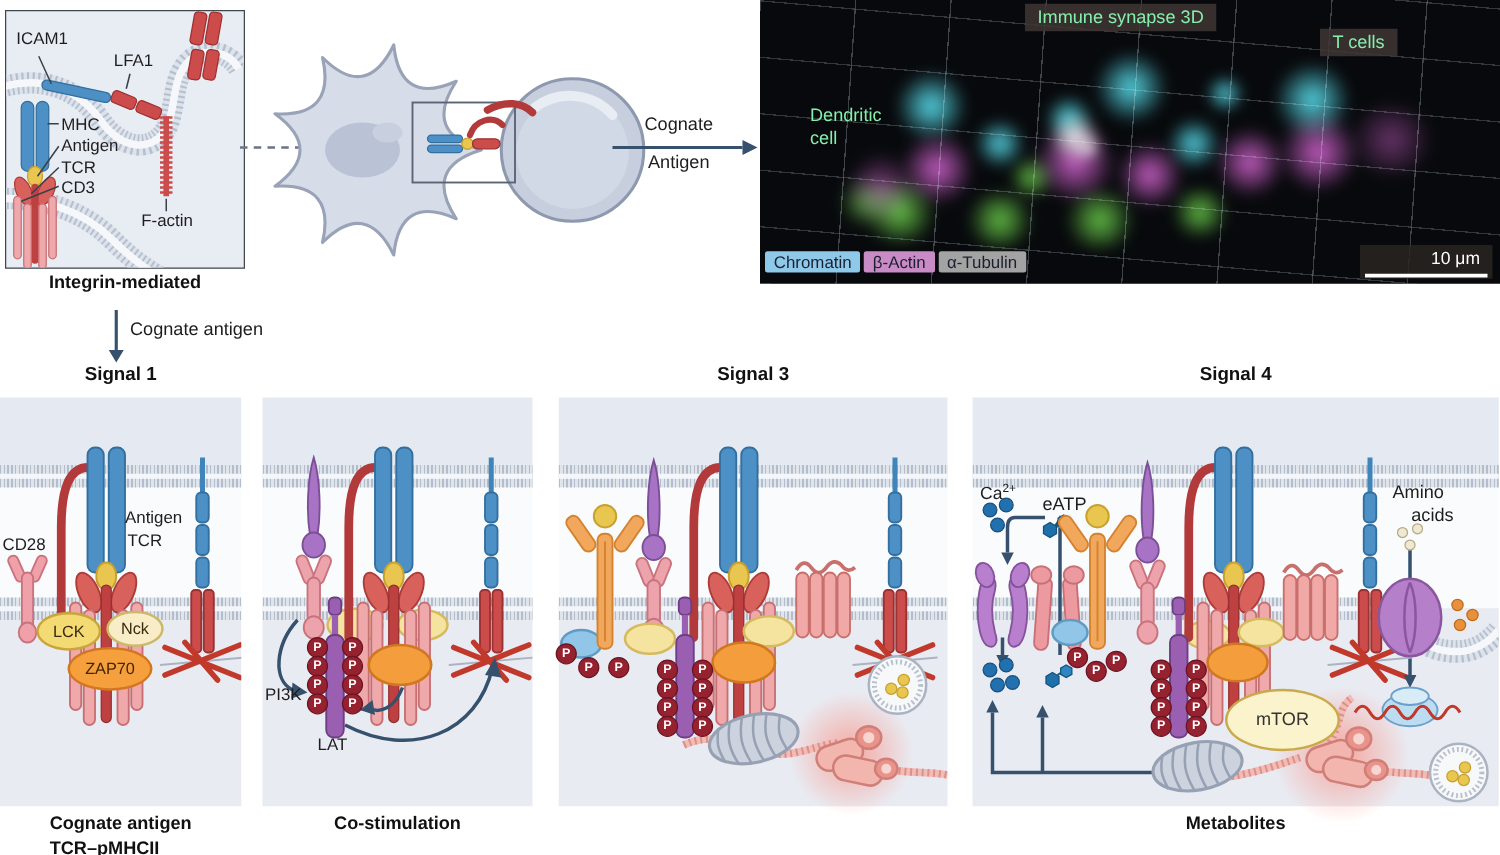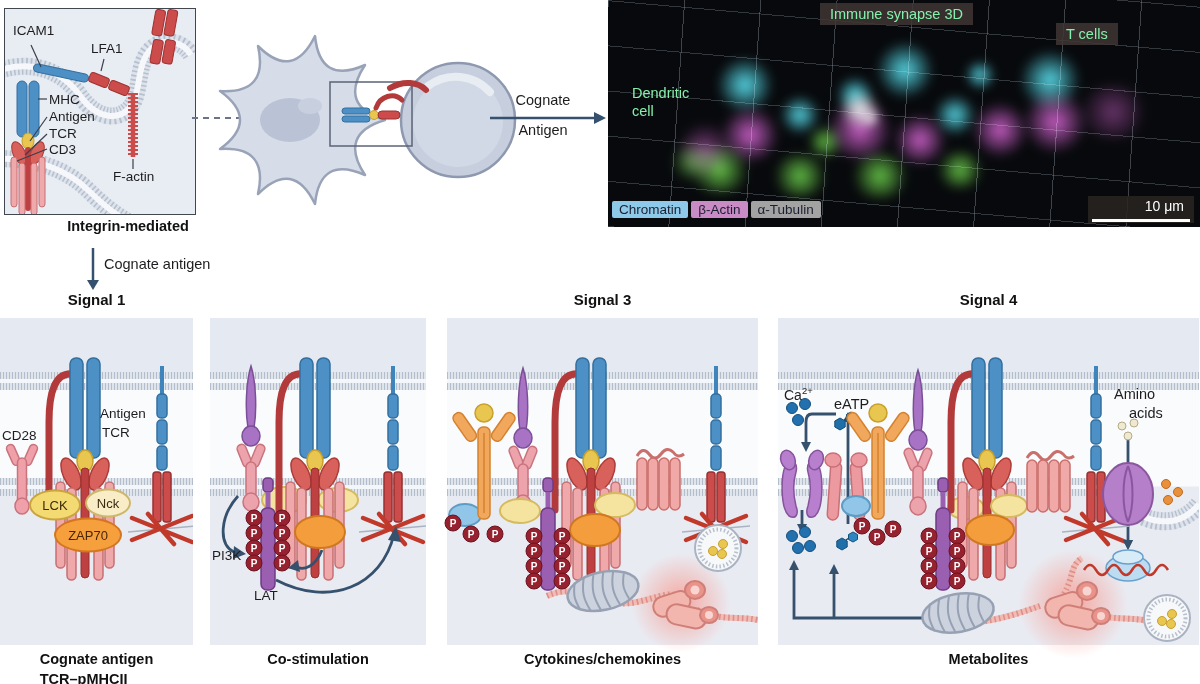--- a/index.html
+++ b/index.html
@@ -10,21 +10,21 @@
   
   .panel{position:absolute;top:318px;height:327px;background:linear-gradient(180deg,#e5eaf2 0,#e5eaf2 63px,#fafbfd 64px,#fafbfd 168px,#e9ebf2 169px,#e9ebf2 100%);}
   .mem{position:absolute;height:18px;background:repeating-linear-gradient(90deg,#b3bdcb 0 1.2px,#e0e5ec 1.2px 3px);}
   .mem::after{content:"";position:absolute;left:0;right:0;top:7px;height:4px;background:#f3f6fa;}
   .psvg{position:absolute;left:0;top:0;}
   .pb{position:absolute;width:15px;height:15px;border-radius:50%;background:#96222f;border:1px solid #6b1322;color:#fff;font-size:10px;font-weight:bold;display:flex;align-items:center;justify-content:center;transform:translate(-50%,-50%);z-index:3;}
   .oval{position:absolute;display:flex;align-items:center;justify-content:center;border-radius:50%;transform:translate(-50%,-50%);font-size:13px;color:#3a2a10;border:2px solid;z-index:3;white-space:nowrap;}
   .glow{position:absolute;border-radius:50%;background:radial-gradient(circle,rgba(255,110,90,.55) 0%,rgba(255,110,90,0) 70%);transform:translate(-50%,-50%);}
   
   #inset{position:absolute;left:4px;top:8px;width:190px;height:205px;background:#e8ecf3;border:1.5px solid #41464f;}
-  #inset-cap{position:absolute;left:0;top:217px;width:200px;text-align:center;font-weight:bold;font-size:14.5px;line-height:1.3;color:#111;padding-left:28px;}
+  #inset-cap{position:absolute;left:0;top:217px;width:200px;text-align:center;font-weight:bold;font-size:14.5px;line-height:1.3;color:#111;}
   
   #micro{position:absolute;left:608px;top:0;width:592px;height:227px;background:#07090c;overflow:hidden;}
   #micro .grid{position:absolute;inset:0;background:
      repeating-linear-gradient(94deg,rgba(150,162,174,.38) 0 1px,transparent 1px 76px),
      repeating-linear-gradient(5deg,rgba(150,162,174,.30) 0 1px,transparent 1px 45px);}
   .blob{position:absolute;border-radius:50%;filter:blur(5px);mix-blend-mode:screen;transform:translate(-50%,-50%);}
   .b-cyan{background:radial-gradient(circle,rgba(85,225,240,.95) 0%,rgba(85,225,240,0) 68%);}
   .b-mag{background:radial-gradient(circle,rgba(216,96,212,.9) 0%,rgba(216,96,212,0) 68%);}
   .b-grn{background:radial-gradient(circle,rgba(110,220,70,.85) 0%,rgba(110,220,70,0) 68%);}
   .b-wht{background:radial-gradient(circle,rgba(255,255,255,.95) 0%,rgba(255,255,255,0) 66%);}
@@ -259,21 +259,21 @@
     <div class="blob b-grn" style="left:272px;top:176px;width:68px;height:46px"></div>
     <div class="blob b-cyan" style="left:347px;top:115px;width:46px;height:42px"></div>
     <div class="blob b-mag" style="left:392px;top:130px;width:62px;height:56px"></div>
     <div class="blob b-grn" style="left:352px;top:170px;width:54px;height:38px"></div>
     <div class="blob b-cyan" style="left:442px;top:80px;width:66px;height:62px"></div>
     <div class="blob b-mag" style="left:447px;top:122px;width:70px;height:64px"></div>
     <div class="blob b-cyan" style="left:372px;top:75px;width:34px;height:30px"></div>
     <div class="blob b-mag" style="left:505px;top:112px;width:80px;height:56px;opacity:.5"></div>
     <span class="mlabel mbadge" style="left:212px;top:3px">Immune synapse 3D</span>
     <span class="mlabel mbadge" style="left:448px;top:23px">T cells</span>
-    <span class="mlabel" style="left:24px;top:84px;width:78px">Dendritic cell</span>
+    <span class="mlabel" style="left:40px;top:84px;width:78px">Dendritic cell</span>
     <div id="legend">
       <span class="leg-badge" style="background-color: rgb(142, 201, 234);">Chromatin</span>
       <span class="leg-badge" style="background-color: rgb(201, 139, 197);">β-Actin</span>
       <span class="leg-badge" style="background-color: #a3a3a3;">α-Tubulin</span>
     </div>
     <div id="scalebox"></div>
     <span id="scaletext">10 μm</span>
     <div id="scalebar"></div>
   </div>
 
@@ -434,36 +434,36 @@
       <polygon points="345,222 350,232 355,222" fill="#35516d"></polygon>
       <use href="#g-ribo" transform="translate(350,248)"></use>
       <use href="#g-mito" transform="translate(180,295) rotate(-10)"></use>
       <use href="#g-centro" transform="translate(295,286)"></use>
       <use href="#g-vesicle" transform="translate(389,300)"></use>
     </svg>
     <span class="lbl" style="left:6px;top:68px;font-size:14px"><span>Ca</span><sup style="font-size:9.5px">2+</sup></span>
     <span class="lbl" style="left:56px;top:78px;font-size:14.5px">eATP</span>
     <span class="lbl" style="left:336px;top:68px;font-size:14.5px">Amino</span>
     <span class="lbl" style="left:351px;top:87px;font-size:14.5px">acids</span>
+    <span class="oval" style="left:248px;top:258px;width:88px;height:46px;background:#fbf3cc;border-color:#c9a94a;font-size:14.5px;color:#333">mTOR</span>
     <span class="pb" style="left:84px;top:208px">P</span>
     <span class="pb" style="left:99px;top:219px">P</span>
     <span class="pb" style="left:115px;top:211px">P</span>
     <span class="pb" style="left:151px;top:218px">P</span>
     <span class="pb" style="left:151px;top:233px">P</span>
     <span class="pb" style="left:151px;top:248px">P</span>
     <span class="pb" style="left:151px;top:263px">P</span>
     <span class="pb" style="left:179px;top:218px">P</span>
     <span class="pb" style="left:179px;top:233px">P</span>
     <span class="pb" style="left:179px;top:248px">P</span>
     <span class="pb" style="left:179px;top:263px">P</span>
   </div>
 
   <div class="cap" style="left:0;width:193px">
     <div style="display:inline-block;text-align:left">
       <div>Cognate antigen</div>
       <div>TCR–pMHCII</div>
     </div>
   </div>
   <div class="cap" style="left:210px;width:216px">Co-stimulation</div>
-  <div class="cap" style="left:447px;width:311px">Cytokines/chemokines</div>
   <div class="cap" style="left:778px;width:421px">Metabolites</div>
 
 </div>
 
 </body></html>

